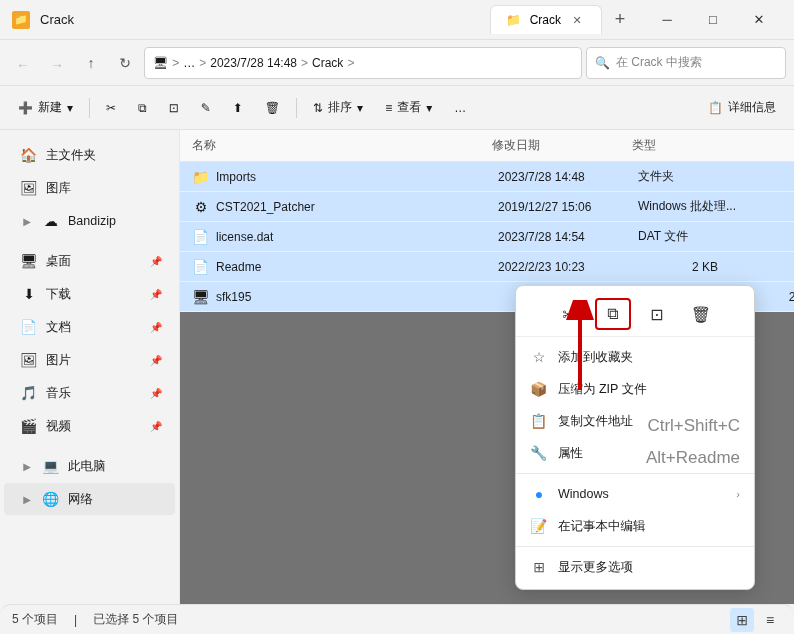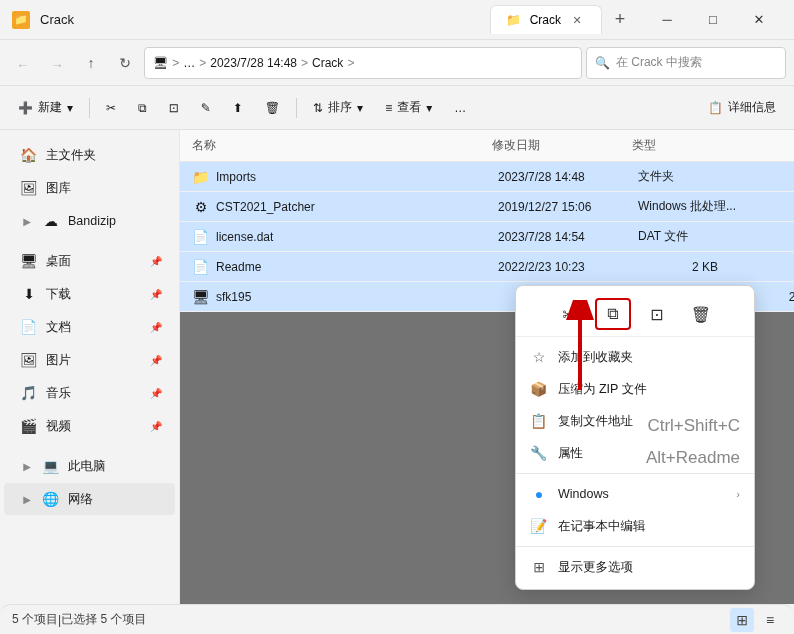--- a/index.html
+++ b/index.html
@@ -224,20 +224,21 @@
     
     .statusbar {
       height: 30px;
       background: #f3f3f3;
       border-top: 1px solid #e0e0e0;
       display: flex;
       align-items: center;
       padding: 0 12px;
       font-size: 12px;
       color: #444;
+      gap: 16px;
       position: absolute;
       bottom: 0;
       left: 0;
       right: 0;
       border-radius: 11px;
     }
     .statusbar-right { margin-left: auto; display: flex; gap: 4px; }
     .view-btn { width: 24px; height: 24px; display: flex; align-items: center; justify-content: center; border-radius: 3px; cursor: pointer; font-size: 14px; }
     .view-btn.active { background: #d0e8ff; }
   </style>

